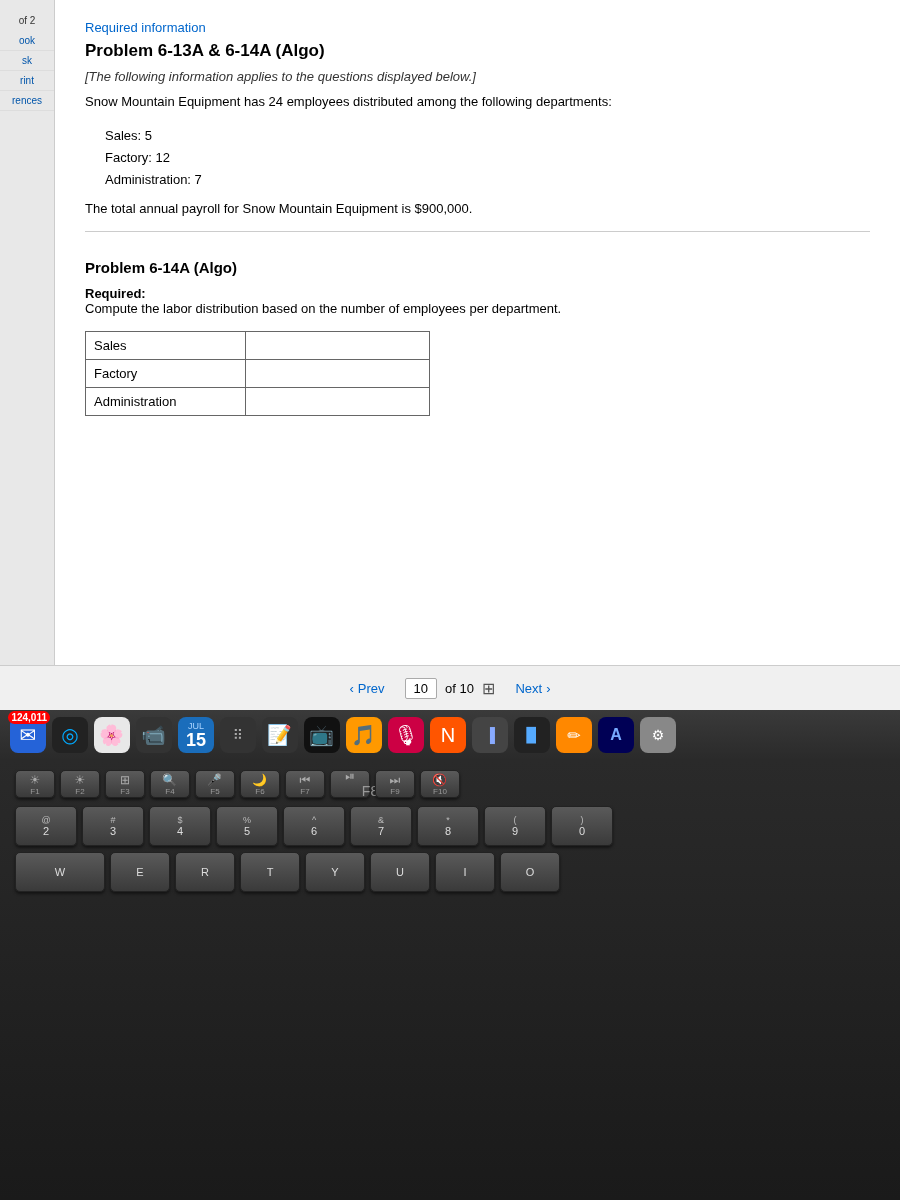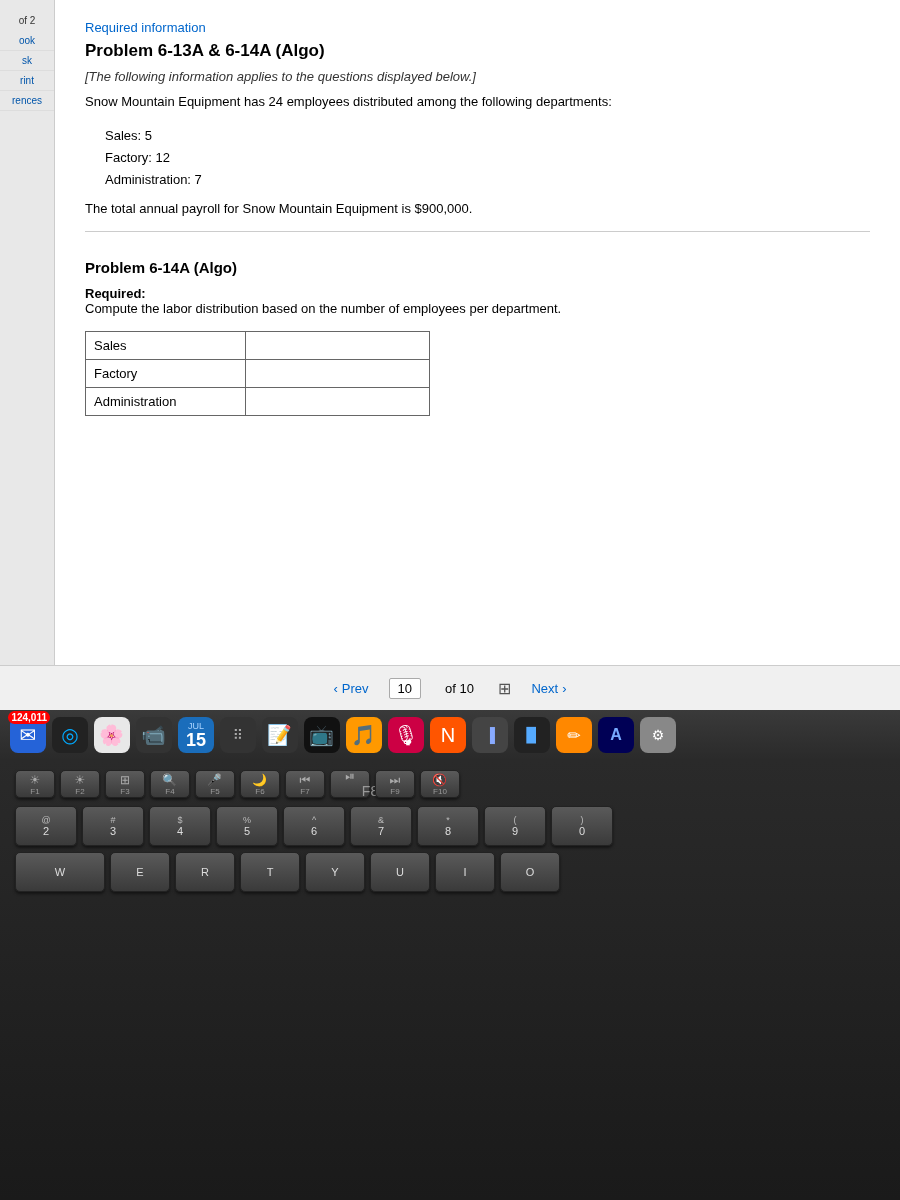--- a/index.html
+++ b/index.html
@@ -152,21 +152,21 @@
       font-size: 13px;
       color: #0066cc;
       cursor: pointer;
       background: none;
       border: none;
     }
 
     .page-info {
       display: flex;
       align-items: center;
-      gap: 24px;
+      gap: 8px;
       font-size: 13px;
     }
 
     .page-number-box {
       border: 1px solid #aaa;
       padding: 2px 8px;
       font-size: 13px;
       background: #fff;
       border-radius: 2px;
     }

